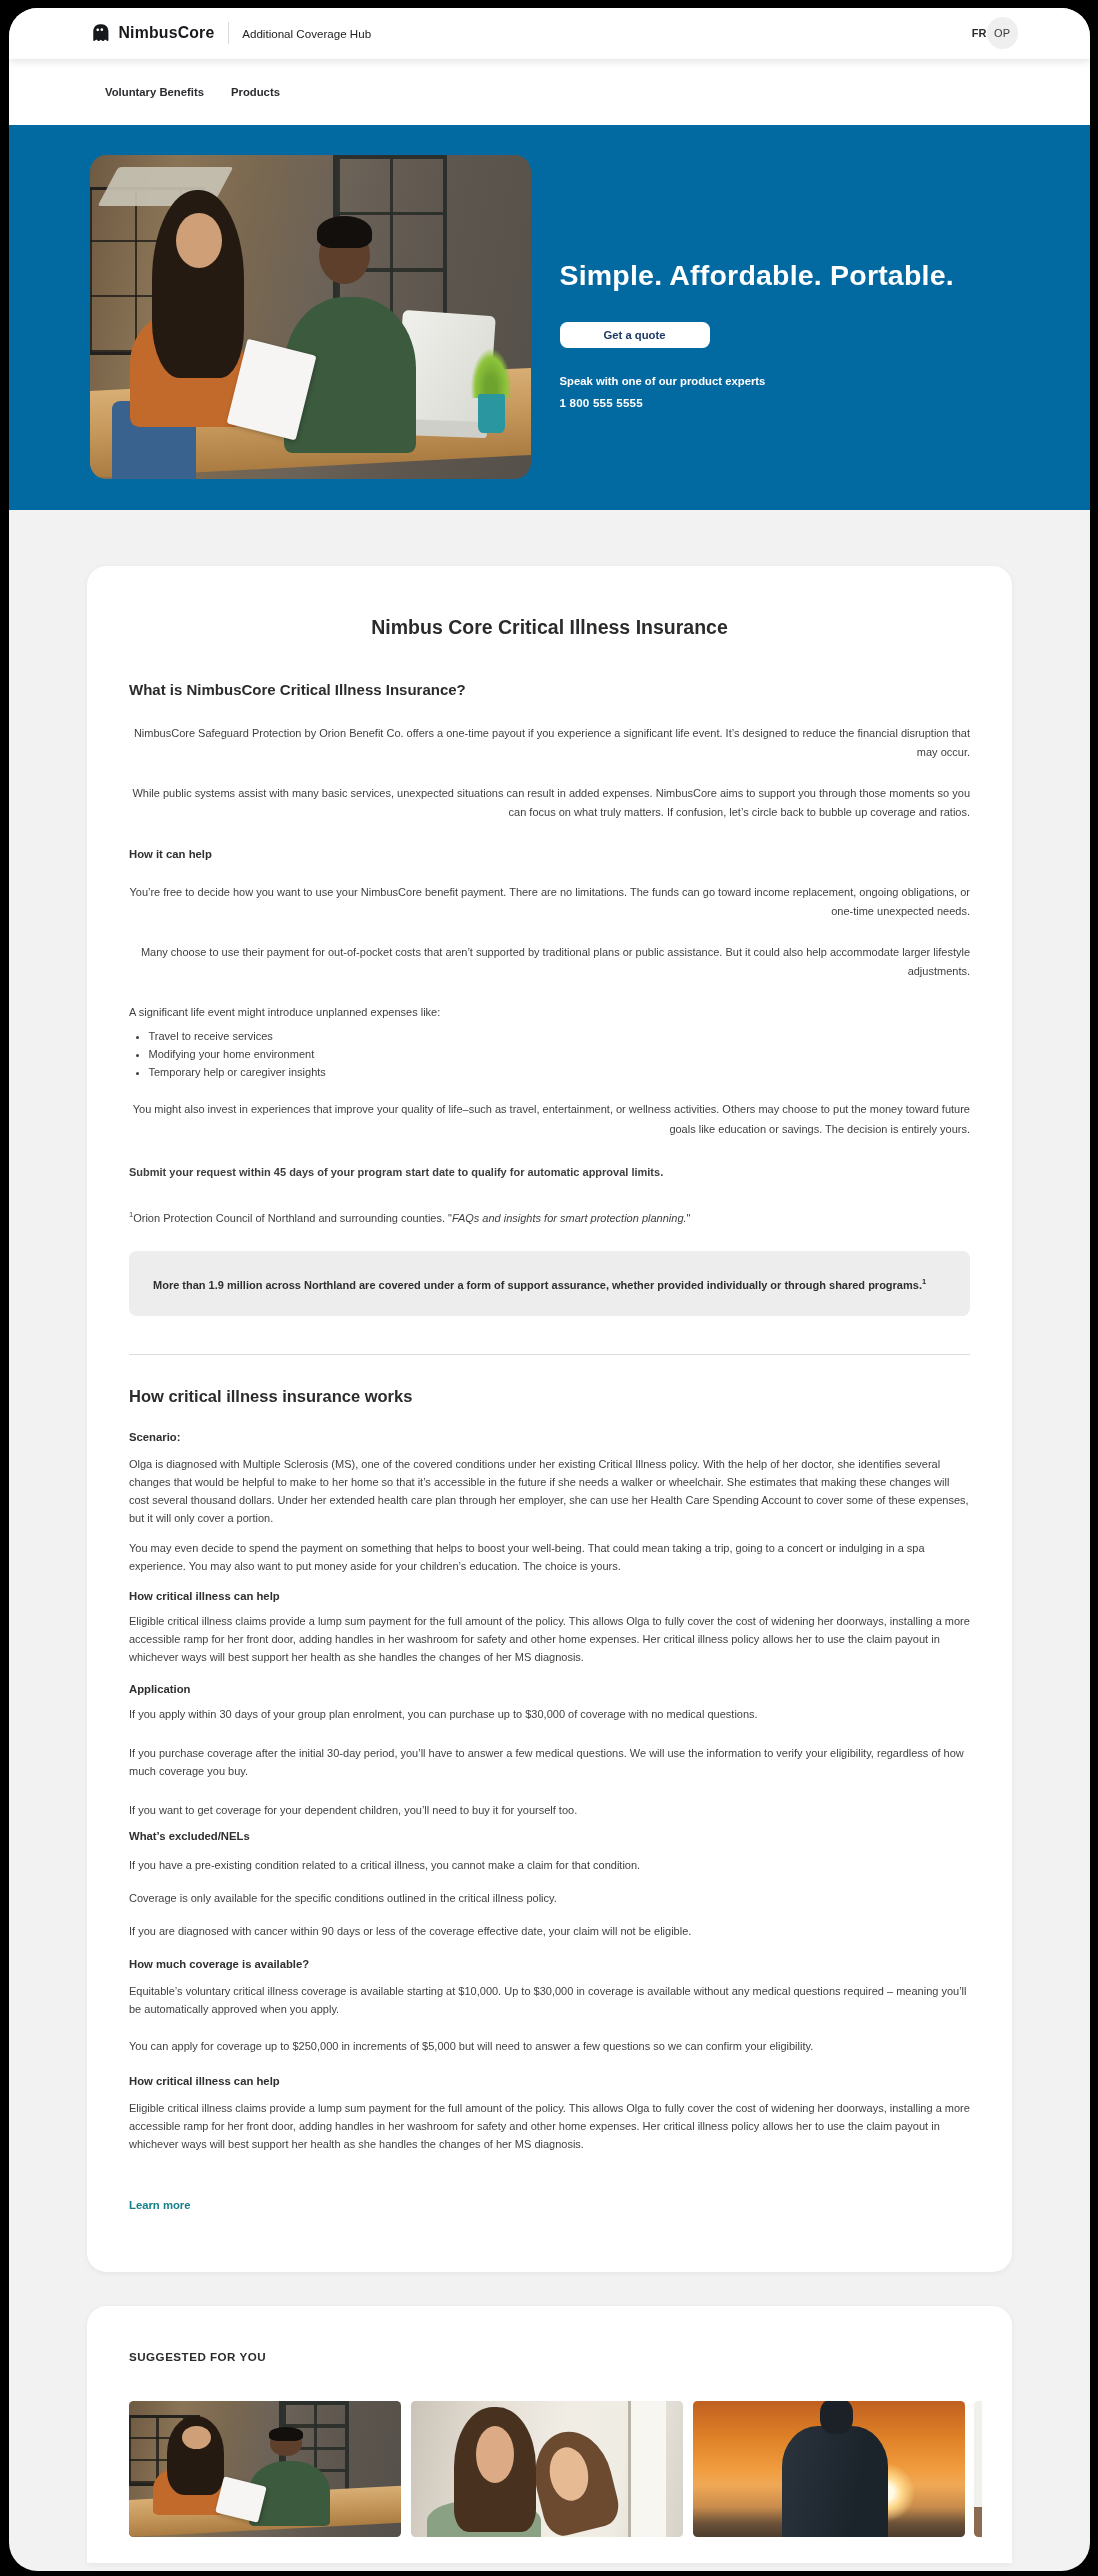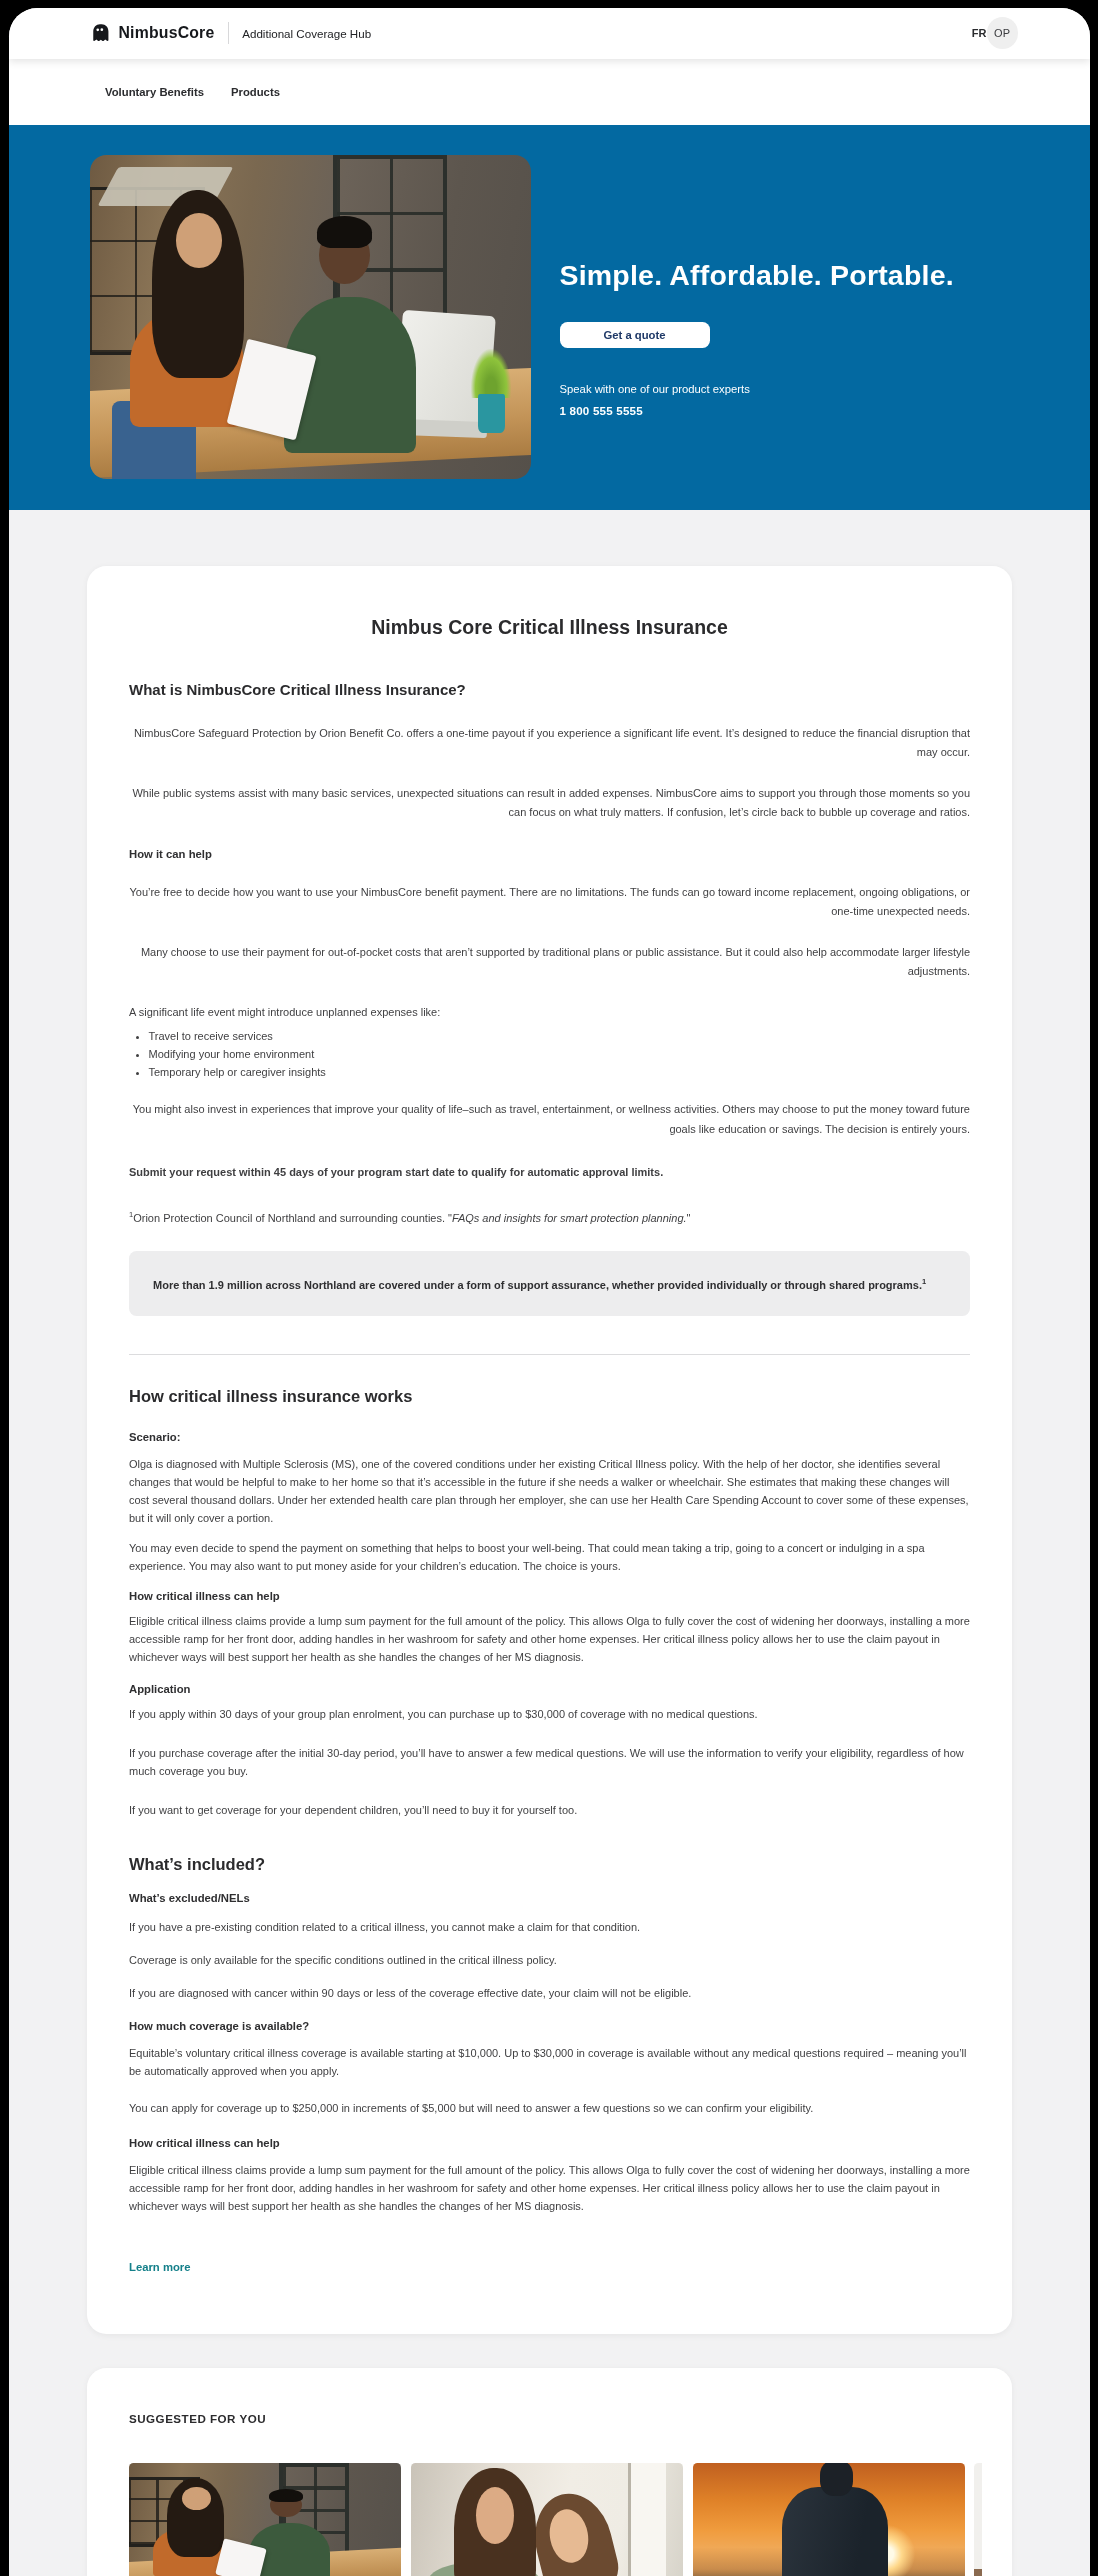--- a/index.html
+++ b/index.html
@@ -30,21 +30,21 @@
   .subnav a { font-size:11.3px; font-weight:600; color:#2b2c2f; text-decoration:none; }
 
   
   .hero { background:#0369a1; display:flex; padding:30px 0 31.5px; }
   .hero-photo { width:441px; height:324px; border-radius:16.5px; margin-left:81px; position:relative;
                 overflow:hidden; flex-shrink:0; }
   .hero-text { margin-left:28.5px; padding-top:104px; }
   .hero-heading { color:#fff; font-size:28.5px; font-weight:bold; letter-spacing:0.2px; }
   .quote-btn { margin-top:30px; width:150px; height:26px; background:#fff; color:#1f3967; border:none;
                border-radius:7.5px; font-size:11.3px; font-weight:600; cursor:pointer; font-family:inherit; display:block; }
-  .expert-line { margin-top:35px; color:#fff; font-size:11.3px; font-weight:normal; }
+  .expert-line { margin-top:27px; color:#fff; font-size:11.3px; font-weight:bold; }
   .phone-line { margin-top:9.8px; color:#fff; font-size:11.6px; font-weight:bold; letter-spacing:0.2px; }
 
   
   .scene { position:absolute; inset:0; }
   .scene > div { position:absolute; }
   .sc-wall   { inset:0; background:linear-gradient(100deg,#6e5a42 0%,#8a7456 18%,#7a6850 34%,#6b6258 52%,#5d564e 75%,#55504a 100%); }
   .sc-glass  { left:0; top:10%; width:26%; height:52%; background:linear-gradient(#b9b4a8,#8f8a80);
                border:3px solid #23211d; border-left:none;
                background-image:repeating-linear-gradient(0deg,rgba(30,28,24,.8) 0 2.3px,transparent 2.3px 34%),
                                 repeating-linear-gradient(90deg,rgba(30,28,24,.8) 0 2.3px,transparent 2.3px 40%); }
@@ -211,21 +211,20 @@
         <div class="sub" style="margin-top:0;">Scenario:</div>
         <p class="tp">Olga is diagnosed with Multiple Sclerosis (MS), one of the covered conditions under her existing Critical Illness policy. With the help of her doctor, she identifies several changes that would be helpful to make to her home so that it’s accessible in the future if she needs a walker or wheelchair. She estimates that making these changes will cost several thousand dollars. Under her extended health care plan through her employer, she can use her Health Care Spending Account to cover some of these expenses, but it will only cover a portion.</p>
         <p class="tp">You may even decide to spend the payment on something that helps to boost your well-being. That could mean taking a trip, going to a concert or indulging in a spa experience. You may also want to put money aside for your children’s education. The choice is yours.</p>
         <div class="sub" style="margin:15px 0 10.5px;">How critical illness can help</div>
         <p class="tp">Eligible critical illness claims provide a lump sum payment for the full amount of the policy. This allows Olga to fully cover the cost of widening her doorways, installing a more accessible ramp for her front door, adding handles in her washroom for safety and other home expenses. Her critical illness policy allows her to use the claim payout in whichever ways will best support her health as she handles the changes of her MS diagnosis.</p>
         <div class="sub" style="margin:16.5px 0 10.5px;">Application</div>
         <p class="tp" style="margin-bottom:21px;">If you apply within 30 days of your group plan enrolment, you can purchase up to $30,000 of coverage with no medical questions.</p>
         <p class="tp" style="margin-bottom:21px;">If you purchase coverage after the initial 30-day period, you’ll have to answer a few medical questions. We will use the information to verify your eligibility, regardless of how much coverage you buy.</p>
         <p class="tp">If you want to get coverage for your dependent children, you’ll need to buy it for yourself too.</p>
 
-        <h2 class="sec" style="margin-top:36px; margin-bottom:18px;">What’s included?</h2>
         <div class="sub" style="margin:0 0 13.5px;">What’s excluded/NELs</div>
         <p class="tp" style="margin-bottom:15px;">If you have a pre-existing condition related to a critical illness, you cannot make a claim for that condition.</p>
         <p class="tp" style="margin-bottom:15px;">Coverage is only available for the specific conditions outlined in the critical illness policy.</p>
         <p class="tp" style="margin-bottom:15px;">If you are diagnosed with cancer within 90 days or less of the coverage effective date, your claim will not be eligible.</p>
         <div class="sub" style="margin:18px 0 12px;">How much coverage is available?</div>
         <p class="tp" style="margin-bottom:19.5px;">Equitable’s voluntary critical illness coverage is available starting at $10,000. Up to $30,000 in coverage is available without any medical questions required – meaning you’ll be automatically approved when you apply.</p>
         <p class="tp" style="margin-bottom:19.5px;">You can apply for coverage up to $250,000 in increments of $5,000 but will need to answer a few questions so we can confirm your eligibility.</p>
         <div class="sub" style="margin:18px 0 12px;">How critical illness can help</div>
         <p class="tp">Eligible critical illness claims provide a lump sum payment for the full amount of the policy. This allows Olga to fully cover the cost of widening her doorways, installing a more accessible ramp for her front door, adding handles in her washroom for safety and other home expenses. Her critical illness policy allows her to use the claim payout in whichever ways will best support her health as she handles the changes of her MS diagnosis.</p>
 

